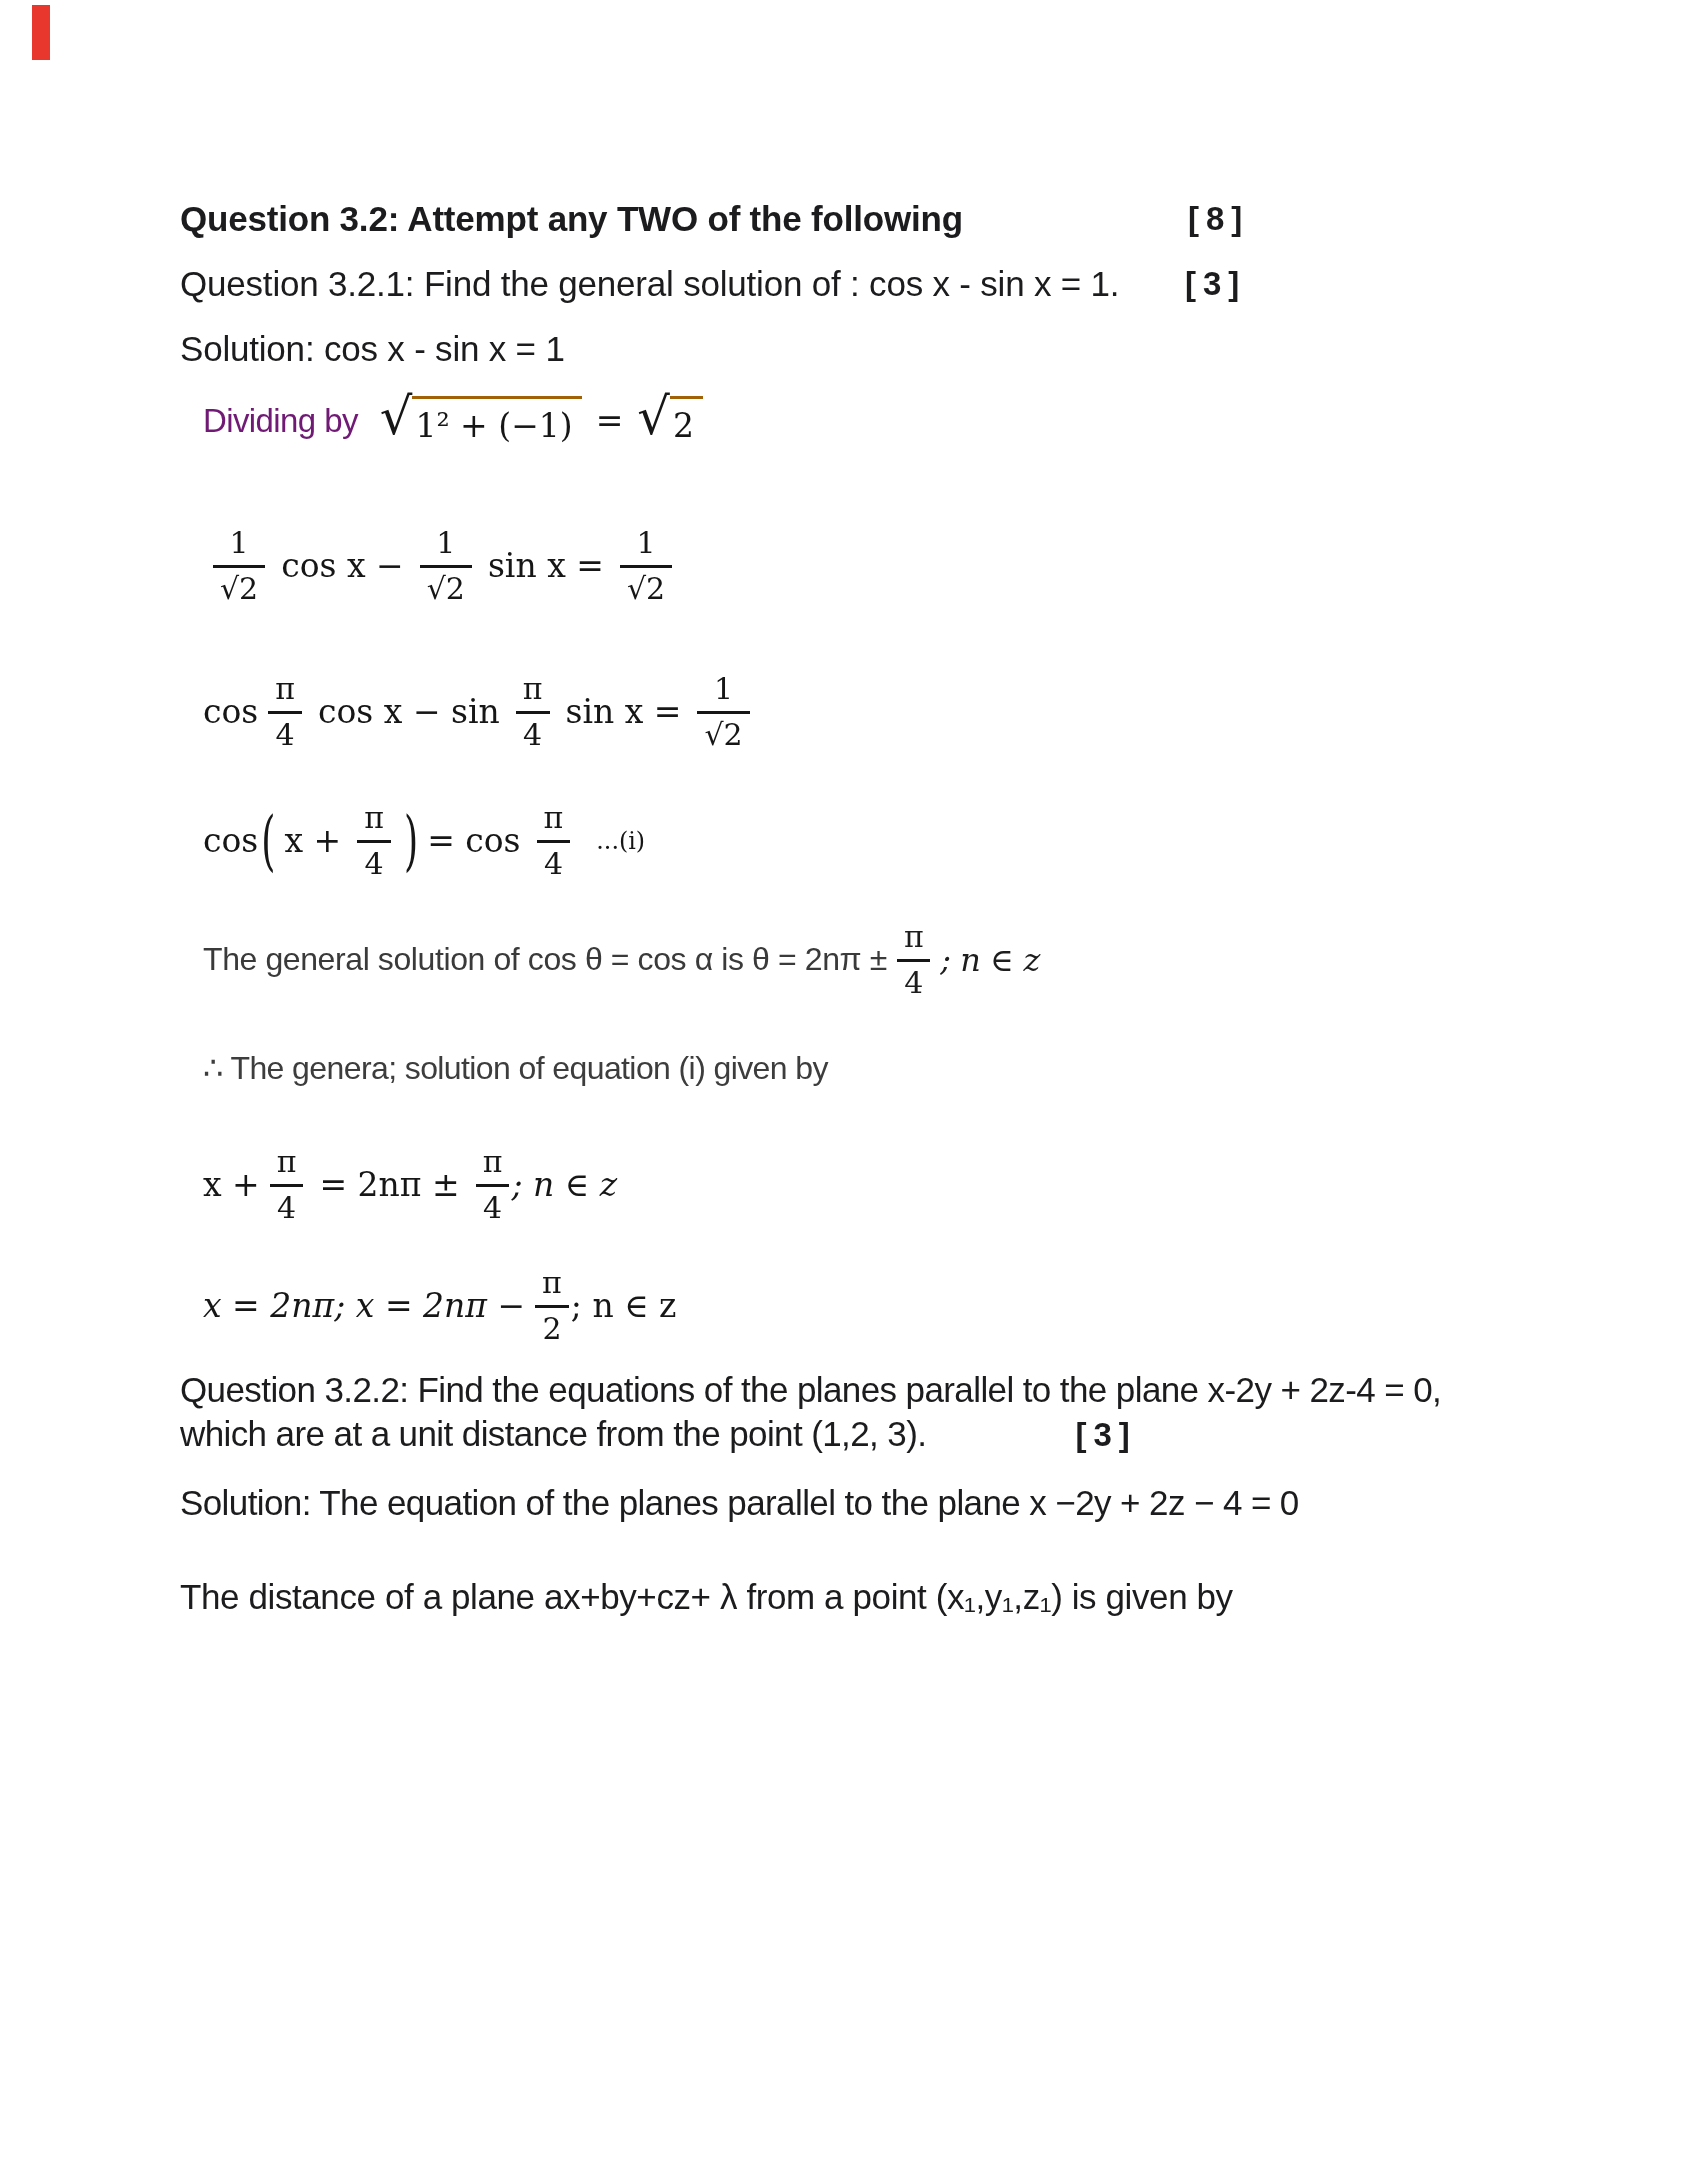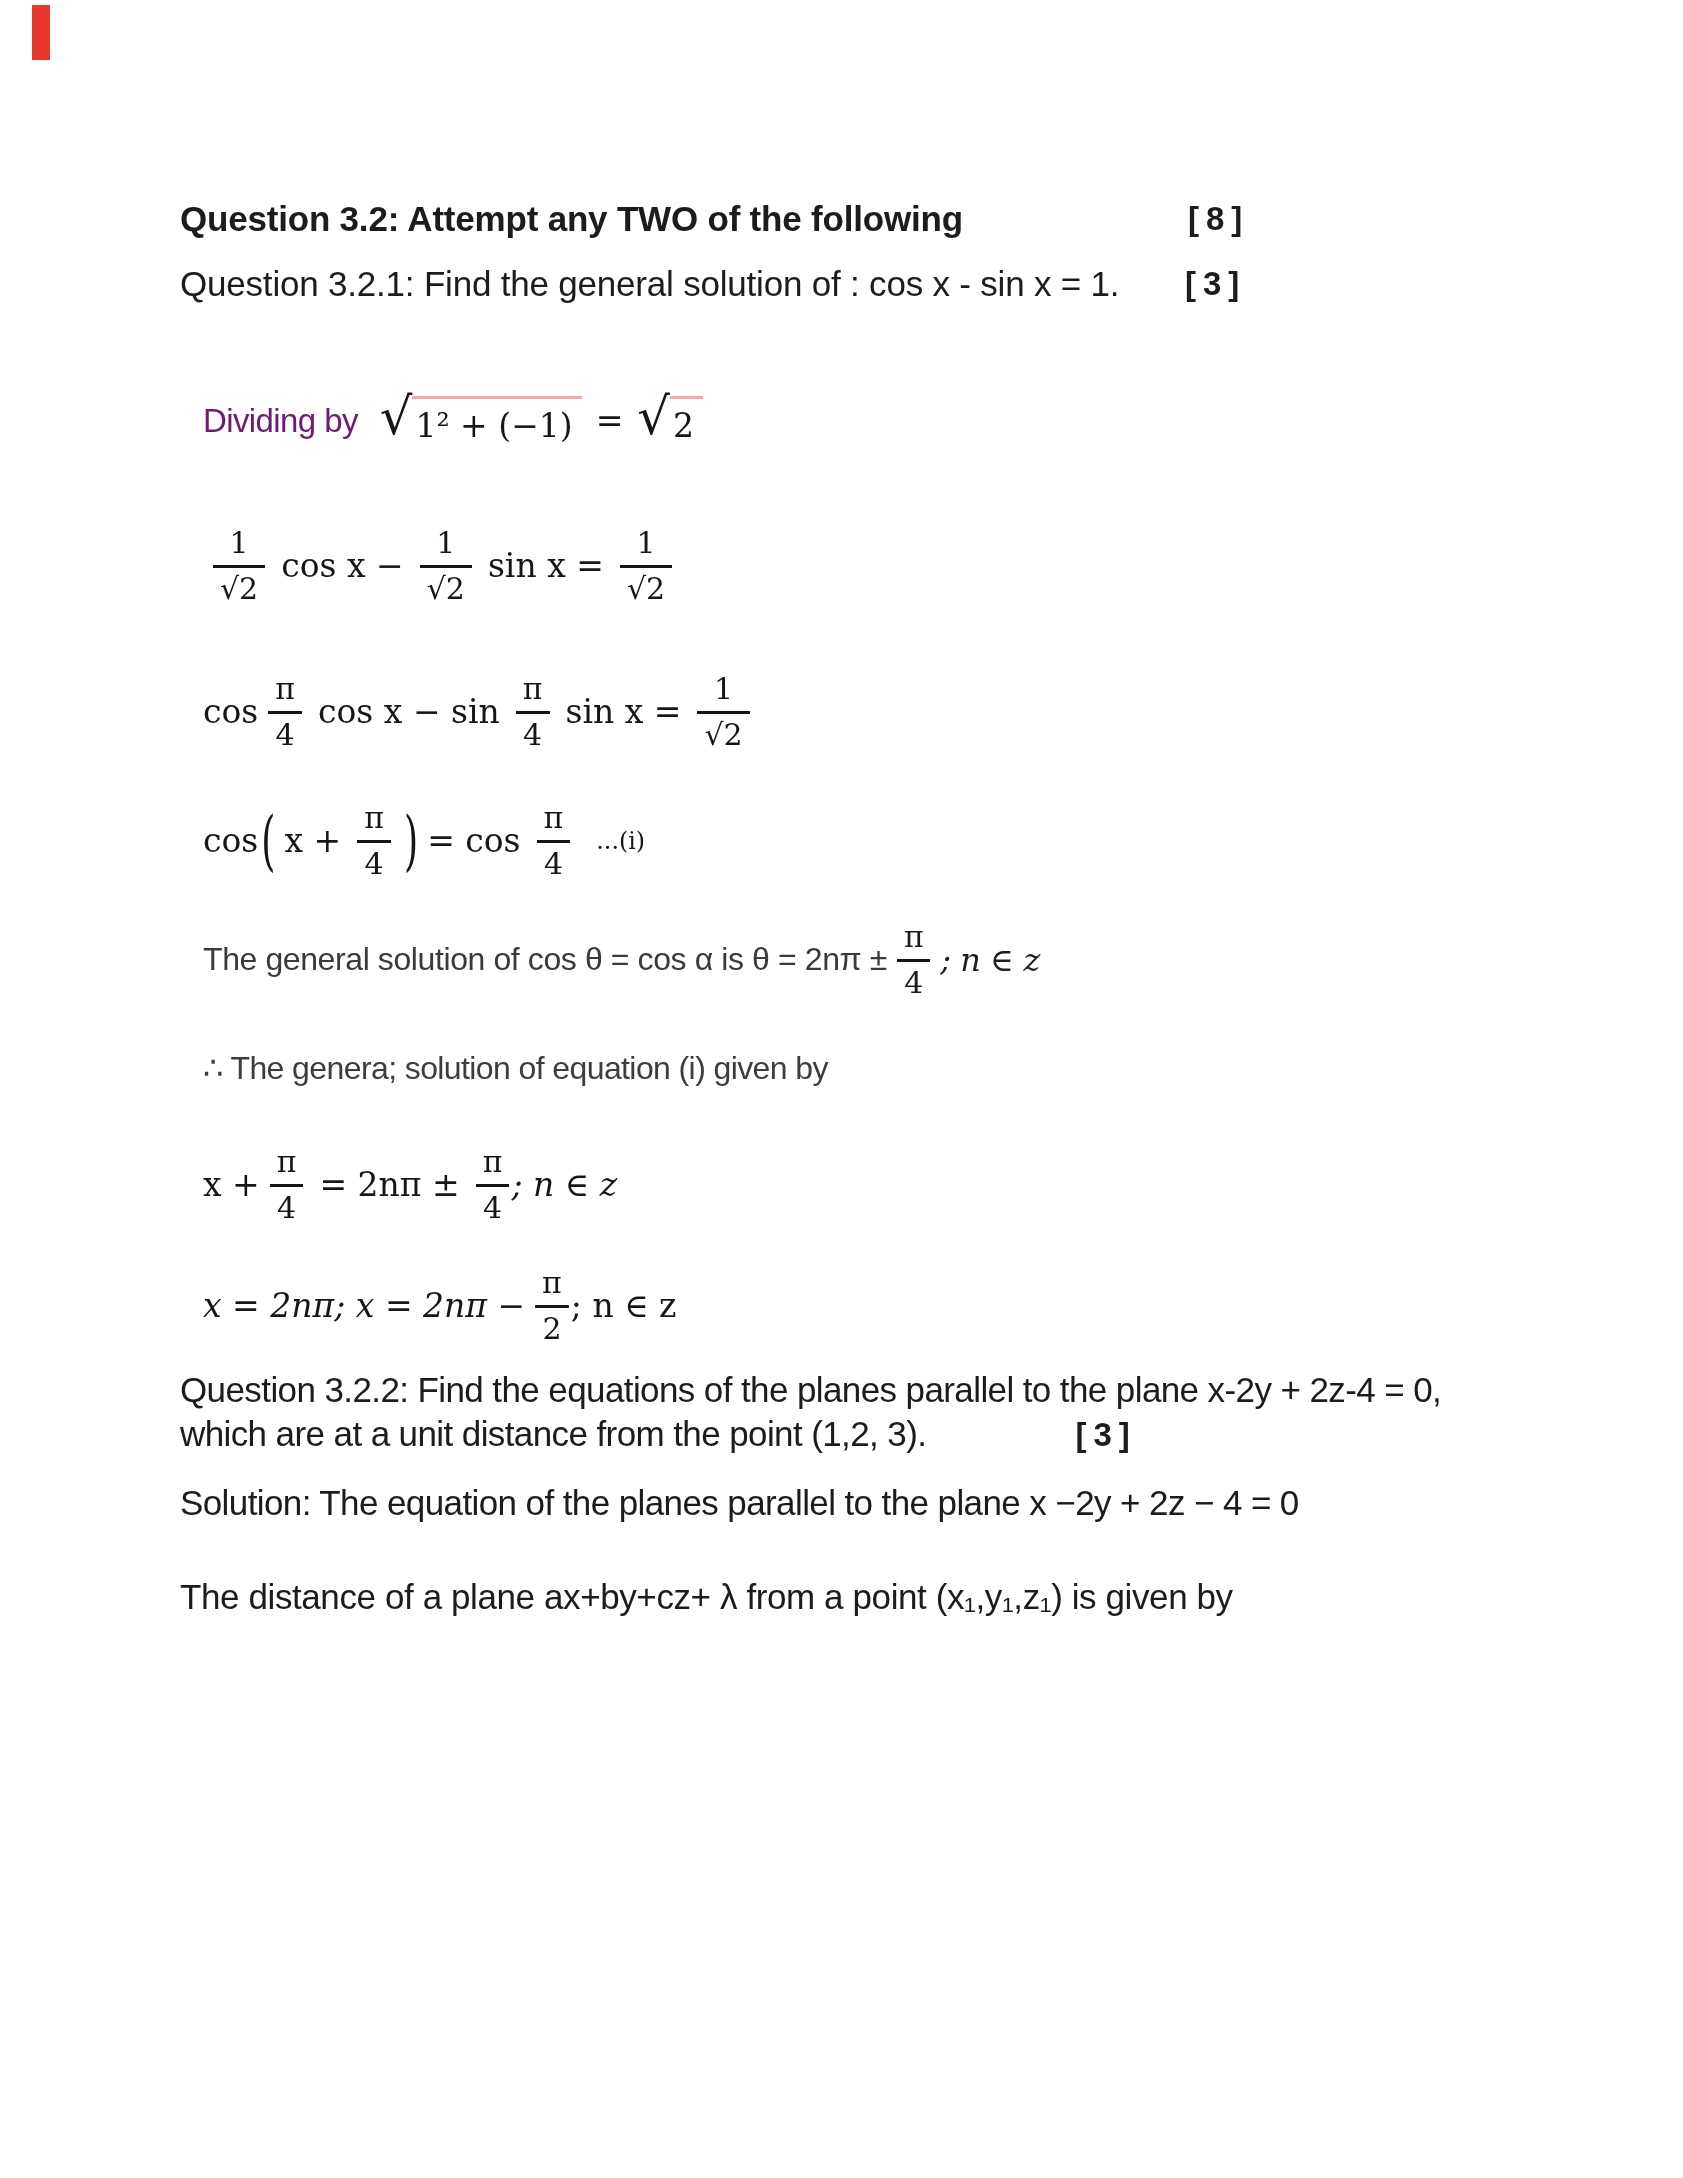--- a/index.html
+++ b/index.html
@@ -35,21 +35,21 @@
   }
   .mix .mtail,.mix .mfrac{font-family:"DejaVu Serif","Liberation Serif",serif;color:#1d1d1d;}
   .frac{
     display:inline-block;text-align:center;vertical-align:middle;
     margin:0 10px;font-size:30px;line-height:1.05;
   }
   .frac .num{display:block;border-bottom:3px solid #161616;padding:0 7px 6px;}
   .frac .den{display:block;padding:5px 7px 0;}
   .rad{display:inline-flex;align-items:flex-start;margin:0 8px;}
   .rad .rsign{font-size:1.55em;line-height:0.82;font-weight:400;}
-  .rad .rbody{border-top:3px solid #fca5a5;padding:7px 9px 0 3px;}
+  .rad .rbody{border-top:3px solid #a16207;padding:7px 9px 0 3px;}
   .paren{display:inline-block;transform:scaleY(1.8);font-size:1.1em;margin:0 3px;font-weight:400;}
   .mtok{margin:0 6px;}
   .it{font-style:italic;}
   .note{font-size:0.72em;margin-left:26px;letter-spacing:0;}
 </style>
 </head>
 <body>
 
 <div class="page">
 
@@ -58,20 +58,23 @@
   <div class="abs h bold-line" style="left:180px;top:198px;text-align:right;">
     <span>Question 3.2:</span><span> Attempt any TWO of the following</span>
   </div>
   <div class="abs marks" style="left:1188px;top:200px;">[8]</div>
 
   <div class="abs h" style="left:180px;top:263px;">
     <span class="lbl">Question 3.2.1:</span><span> Find the general solution of : cos x - sin x = 1.</span>
   </div>
   <div class="abs marks" style="left:1185px;top:265px;">[3]</div>
 
+  <div class="abs h" style="left:180px;top:328px;">
+    <span class="lbl">Solution:</span><span> cos x - sin x = 1</span>
+  </div>
 
   <div class="abs math" style="left:203px;top:396px;">
     <span class="mlabel">Dividing by</span>
     <span class="rad">
         <span class="rsign">√</span>
         <span class="rbody">1² + (−1)</span>
       </span>
     <span class="mtok">=</span>
     <span class="rad">
         <span class="rsign">√</span>

